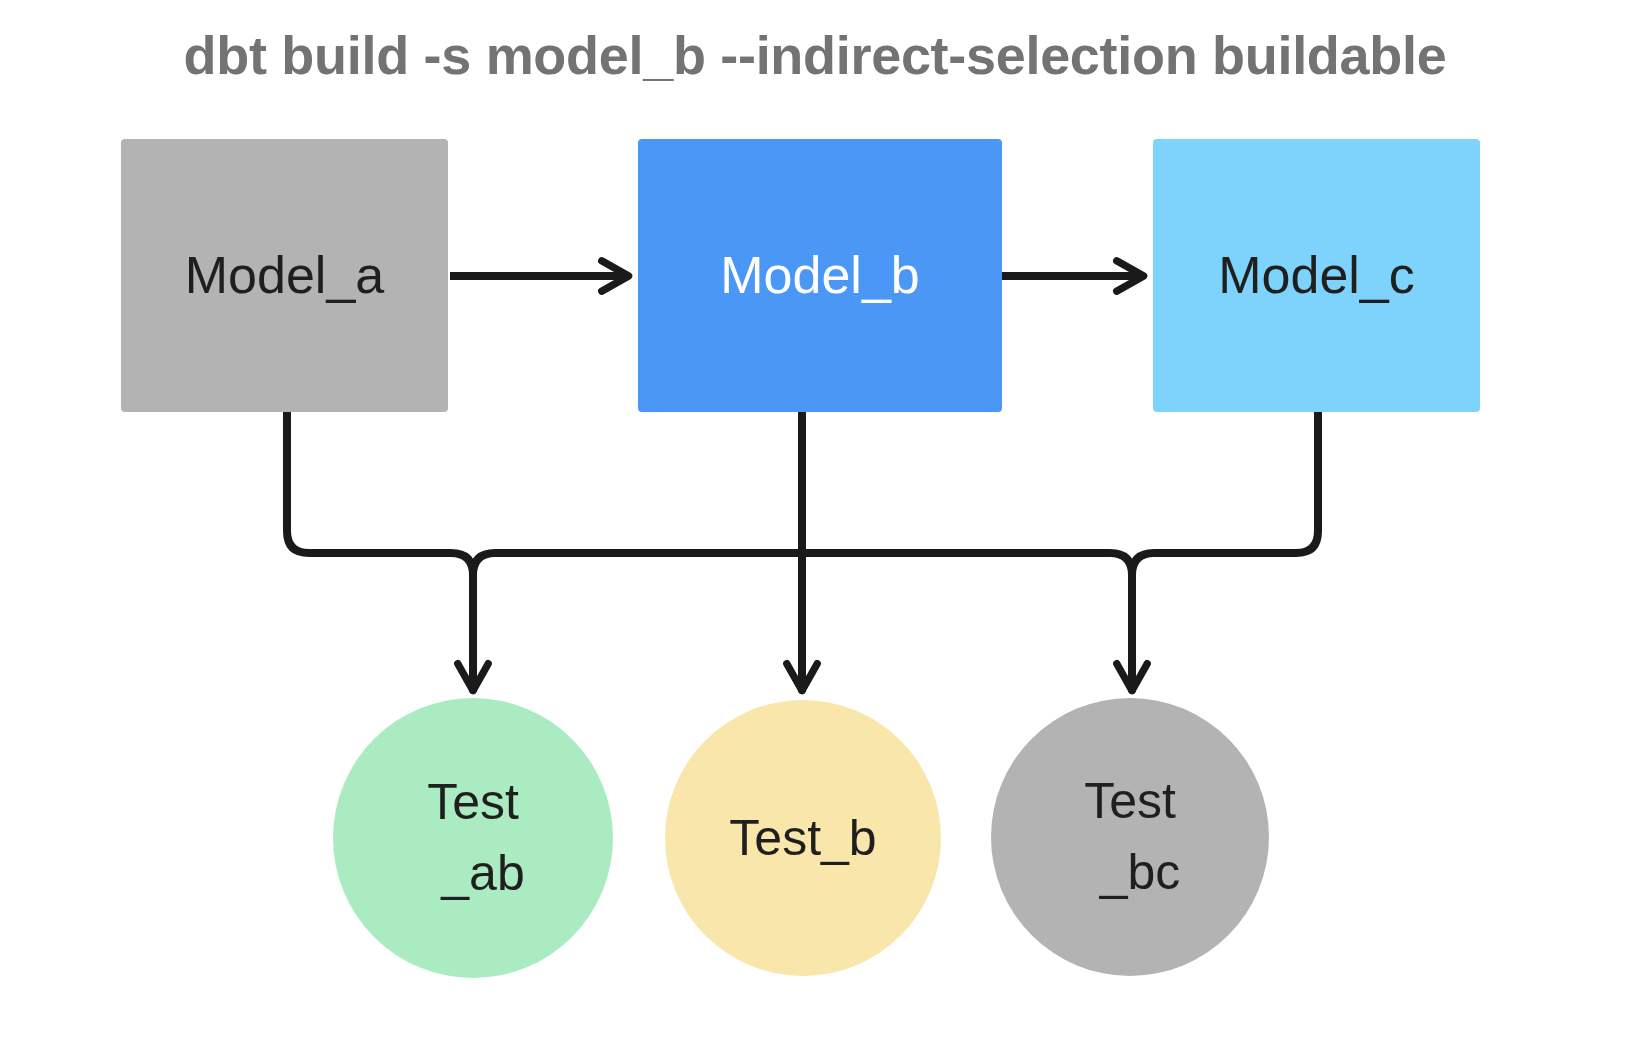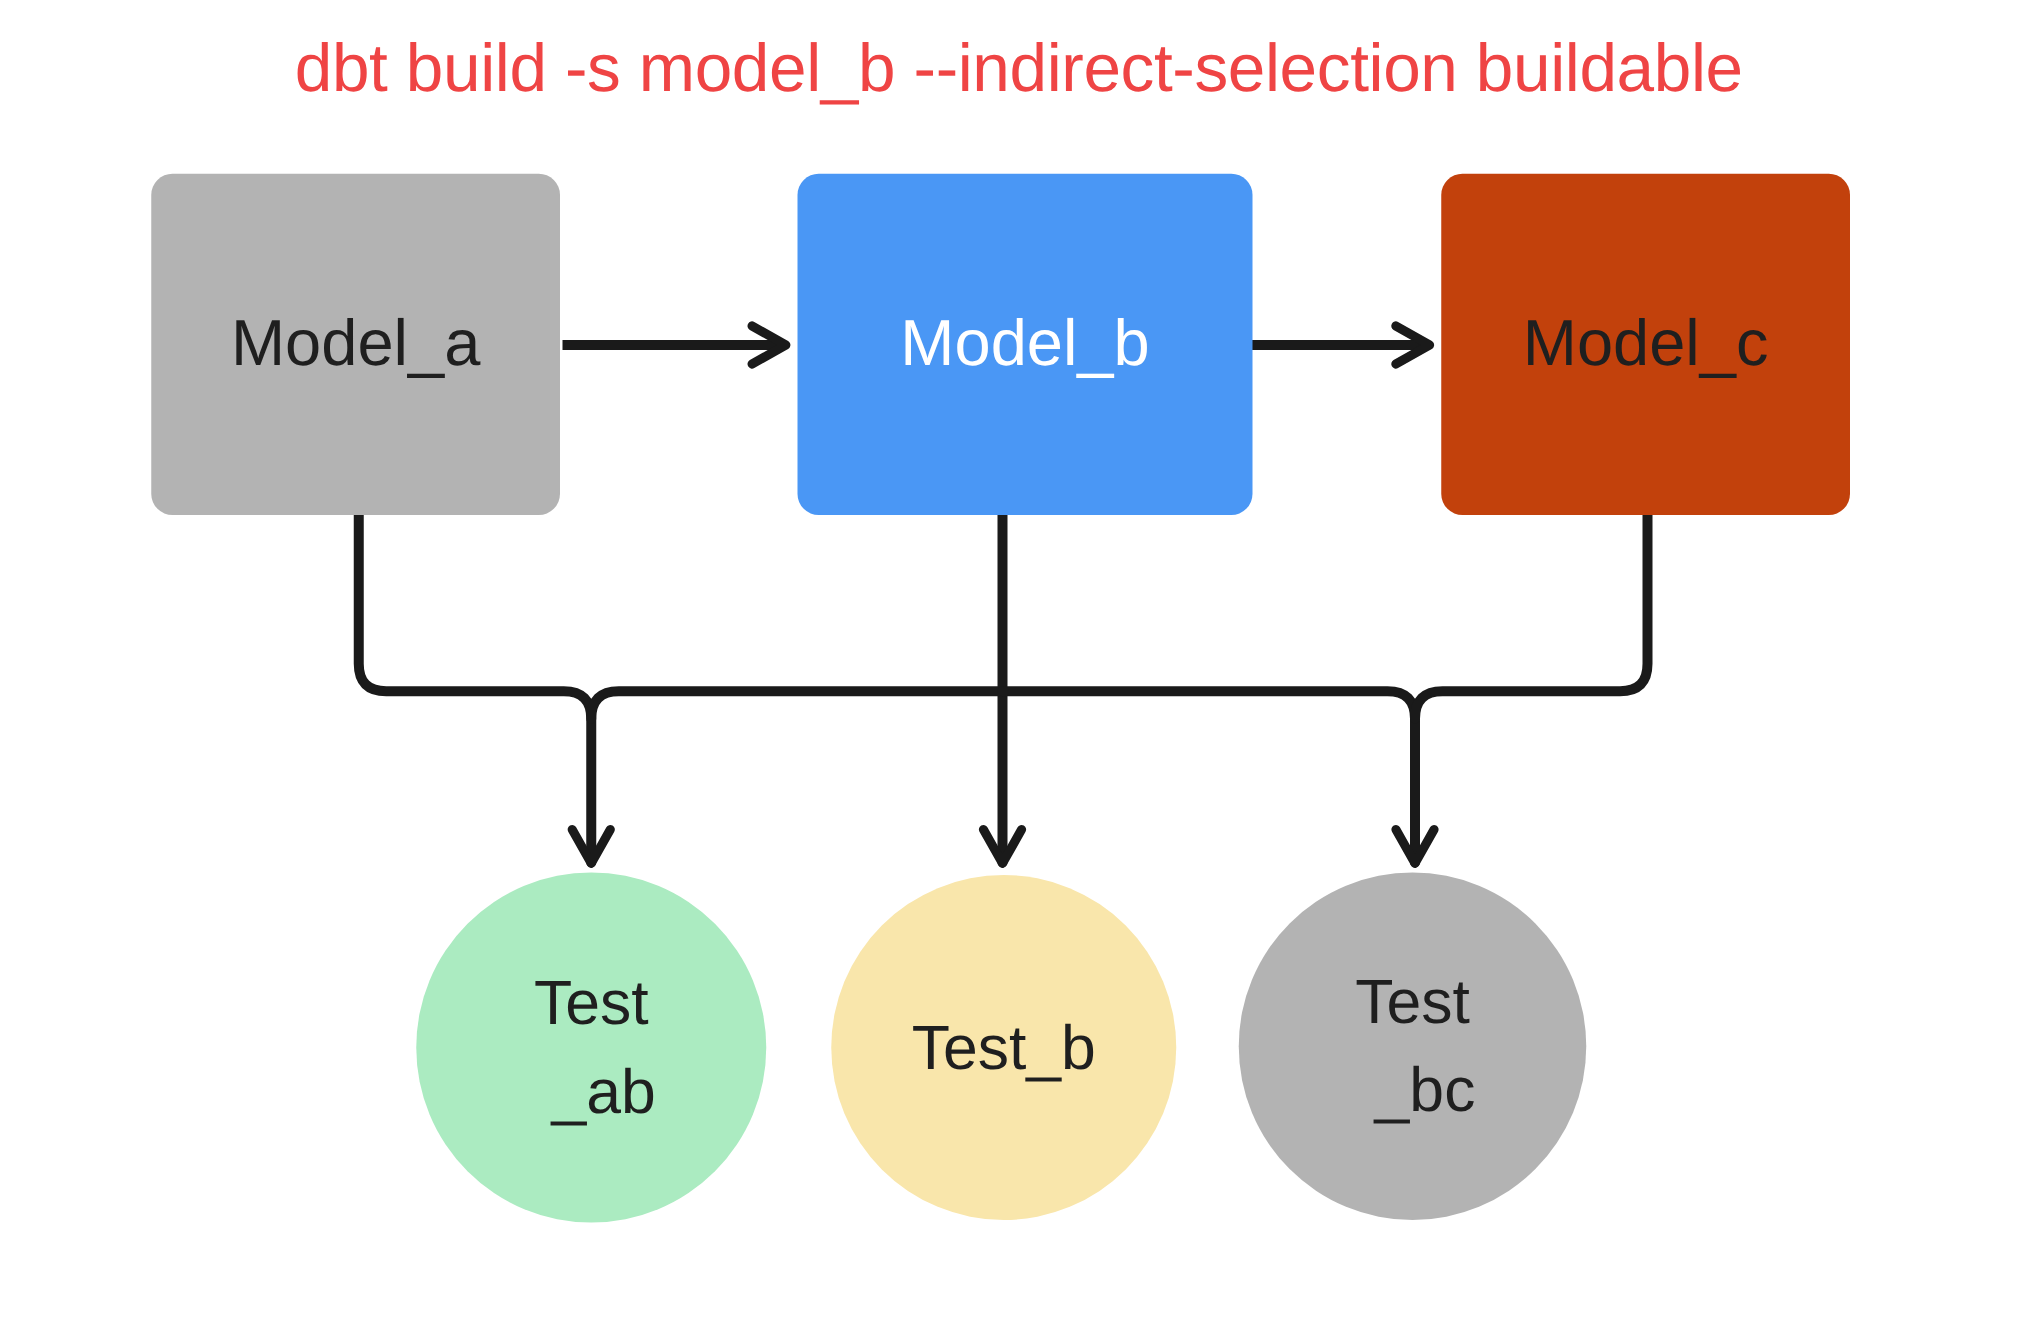--- a/index.html
+++ b/index.html
@@ -17,28 +17,28 @@
     background: #ffffff;
     overflow: hidden;
   }
   #diagram-title {
     position: absolute;
     left: 0;
     top: 24px;
     width: 1630px;
     text-align: center;
     font-size: 54px;
-    font-weight: 400;
-    color: #ef4444;
+    font-weight: 700;
+    color: #737373;
     letter-spacing: -0.3px;
     white-space: nowrap;
   }
   .node-box {
     position: absolute;
-    border-radius: 17px;
+    border-radius: 4px;
     display: flex;
     align-items: center;
     justify-content: center;
     font-size: 52px;
     font-weight: 400;
     line-height: 1.1;
     box-sizing: border-box;
   }
   .node-circle {
     position: absolute;
@@ -110,21 +110,21 @@
   </svg>
 
   <div class="node-box" style="left:121px; top:139px; width:327px; height:273px; background:#b3b3b3; color:#1f1f1f;">
     <span>Model_a</span>
   </div>
 
   <div class="node-box" style="left:638px; top:139px; width:364px; height:273px; background:#4a97f5; color:#ffffff;">
     <span>Model_b</span>
   </div>
 
-  <div class="node-box" style="left:1153px; top:139px; width:327px; height:273px; background:#c2410c; color:#1f1f1f;">
+  <div class="node-box" style="left:1153px; top:139px; width:327px; height:273px; background:#7dd3fc; color:#1f1f1f;">
     <span>Model_c</span>
   </div>
 
   <div class="node-circle" style="left:333px; top:698px; width:280px; height:280px; background:#abebc1; color:#1f1f1f;">
     <span>Test</span>
     <span class="line2">_ab</span>
   </div>
 
   <div class="node-circle" style="left:665px; top:700px; width:276px; height:276px; background:#f9e6ab; color:#1f1f1f;align-items:center;">
     <span>Test_b</span>

